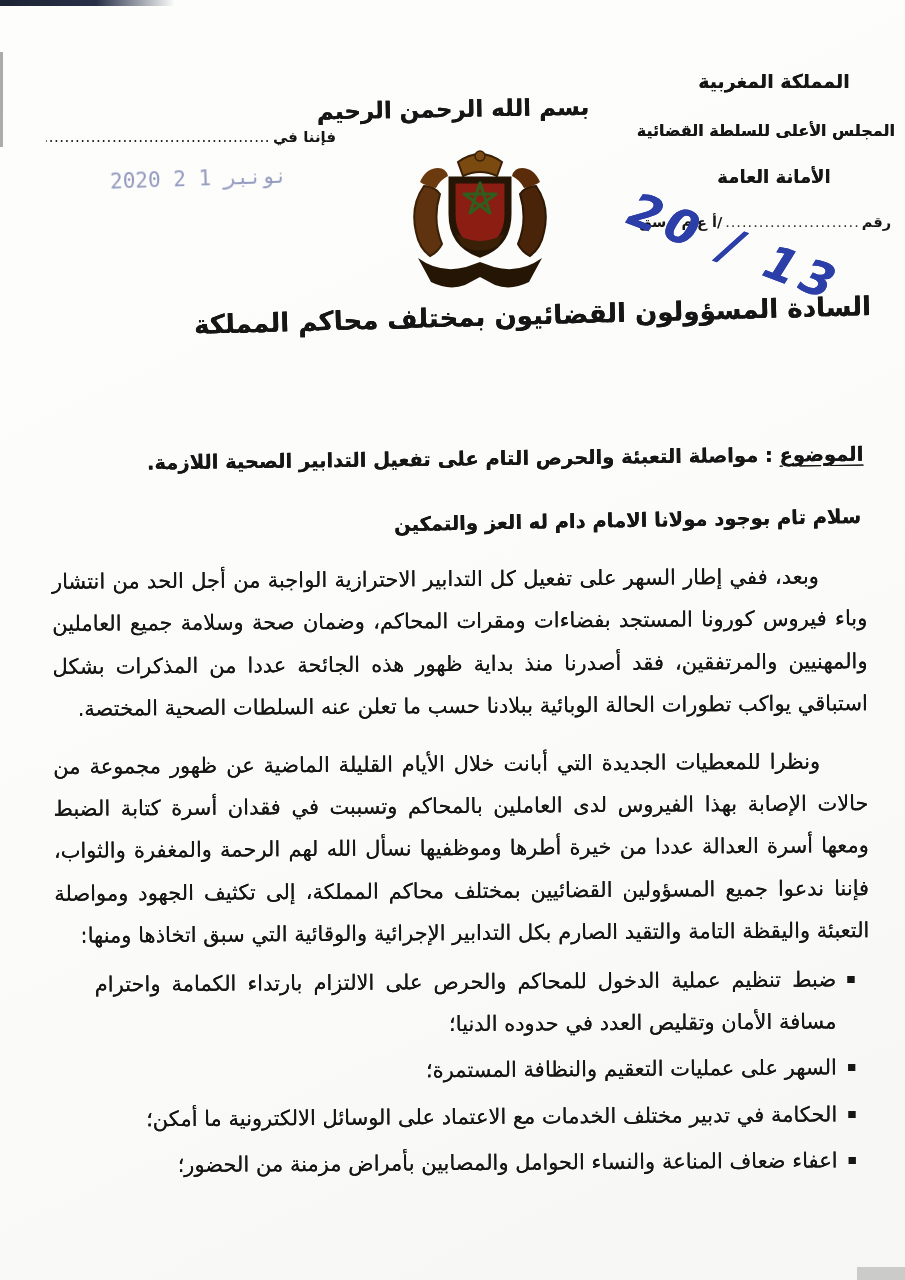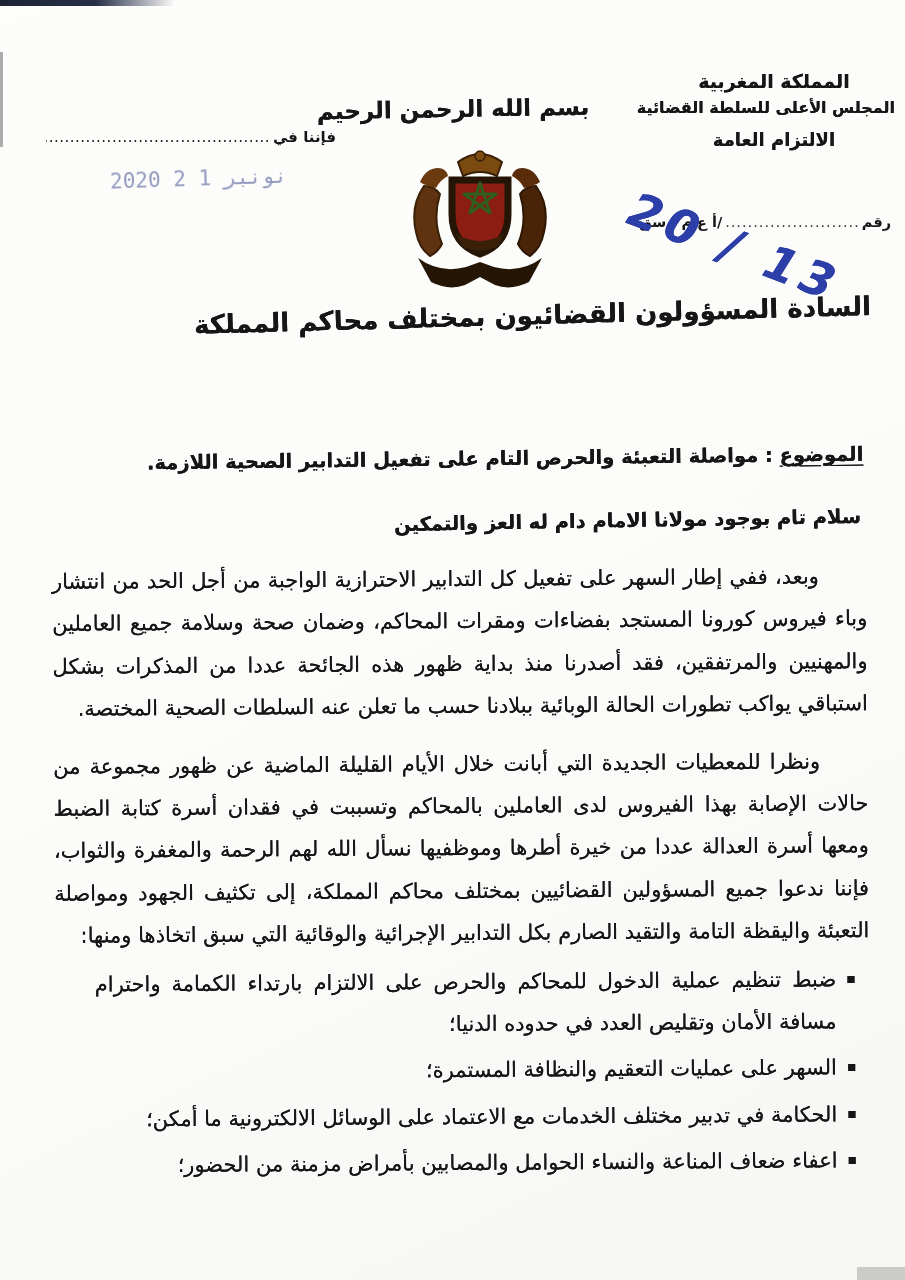--- a/index.html
+++ b/index.html
@@ -26,22 +26,22 @@
     position:absolute;top:96px;left:298px;width:310px;
     text-align:center;font-size:23px;font-weight:bold;
     transform:rotate(-1deg);
     text-shadow:0 0 .5px #111;
     letter-spacing:.5px;
   }
   .hdr-right{
     position:absolute;top:70px;right:10px;width:242px;
     text-align:center;font-weight:bold;text-shadow:0 0 .4px #222;
   }
-  .hdr-right .l1{font-size:19px;margin-bottom:6px;}
-  .hdr-right .l2{font-size:16px;margin-bottom:12px;}
+  .hdr-right .l1{font-size:19px;margin-bottom:29px;}
+  .hdr-right .l2{font-size:16px;margin-bottom:26px;}
   .hdr-right .l3{font-size:18px;}
   .num-line{
     position:absolute;top:214px;right:14px;width:252px;
     font-size:14.5px;font-weight:bold;
     display:flex;align-items:flex-end;gap:2px;
   }
   .num-line .dots{flex:1;overflow:hidden;letter-spacing:1px;font-weight:normal;color:#333;}
   .rabat-line{
     position:absolute;top:128px;left:46px;width:290px;
     font-size:15px;font-weight:bold;
@@ -106,21 +106,21 @@
 
   <div class="streak-top"></div>
   <div class="edge-left"></div>
   <div class="patch-br"></div>
 
   <div class="bismillah rtl nowrap">بسم الله الرحمن الرحيم</div>
 
   <div class="hdr-right rtl">
     <div class="l1 nowrap">المملكة المغربية</div>
     <div class="l2 nowrap">المجلس الأعلى للسلطة القضائية</div>
-    <div class="l3 nowrap">الالتزام العامة</div>
+    <div class="l3 nowrap">الأمانة العامة</div>
   </div>
 
   <div class="num-line rtl">
     <span>رقم</span>
     <span class="dots">............................</span>
     <span>/أ ع م ا سق</span>
   </div>
 
   <div class="rabat-line rtl">
     <span class="nowrap">فإننا في</span>

